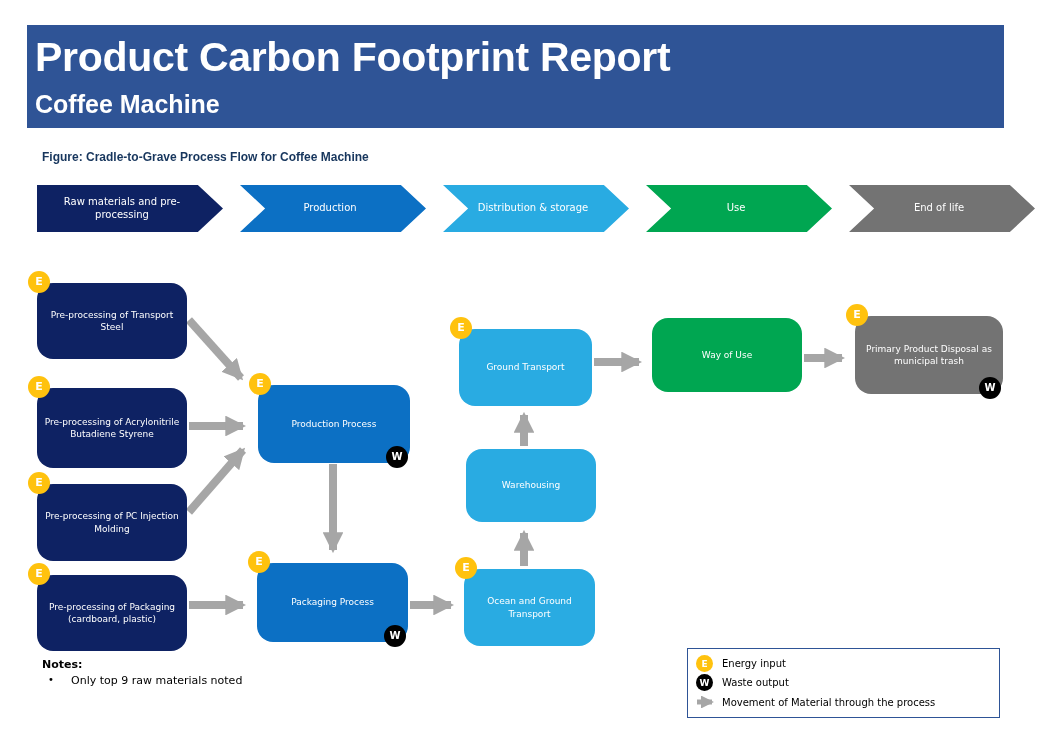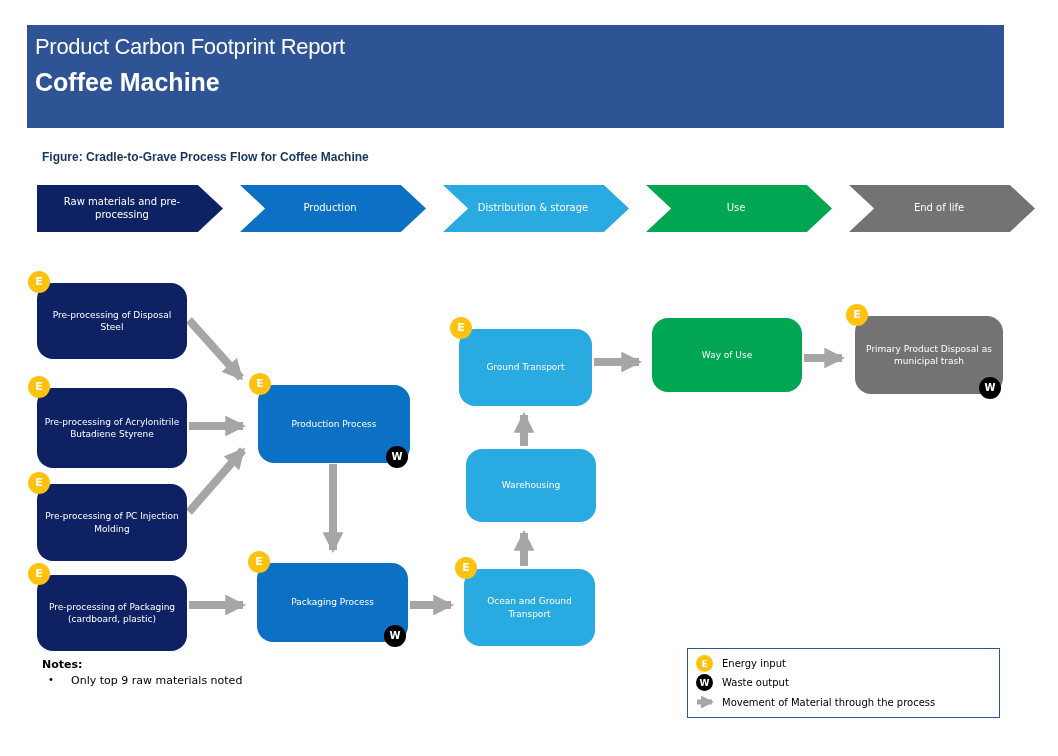--- a/index.html
+++ b/index.html
@@ -3,22 +3,22 @@
 <meta charset="utf-8">
 <style>
   * { margin:0; padding:0; box-sizing:border-box; }
   html,body { background:#fff; }
   body { width:1058px; height:756px; font-family:"DejaVu Sans", sans-serif; }
   .page { position:relative; width:1058px; height:756px; background:#fff; overflow:hidden; }
 
   
   .banner { position:absolute; left:27px; top:25px; width:977px; height:103px;
             background:#2F5496; color:#fff; padding:9px 0 0 8px; }
-  .banner .title { font-family:"Liberation Sans", sans-serif; font-weight:normal;
-                   font-size:22px; letter-spacing:-0.3px; line-height:1.15; }
+  .banner .title { font-family:"Liberation Sans", sans-serif; font-weight:bold;
+                   font-size:41px; letter-spacing:-0.3px; line-height:1.15; }
   .banner .subtitle { font-family:"Liberation Sans", sans-serif; font-weight:bold;
                       font-size:25px; margin-top:9px; }
 
   
   .caption { position:absolute; left:42px; top:150px; font-size:12px; font-weight:bold;
              color:#17365D; font-family:"Liberation Sans", sans-serif; }
 
   
   .chev { position:absolute; top:185px; width:186px; height:47px; color:#fff;
           display:flex; align-items:center; justify-content:center; text-align:center;
@@ -108,21 +108,21 @@
       <line x1="410" y1="605" x2="451" y2="605" marker-end="url(#ah)"></line>
       <line x1="524" y1="566" x2="524" y2="533" marker-end="url(#ah)"></line>
       <line x1="524" y1="446" x2="524" y2="415" marker-end="url(#ah)"></line>
       <line x1="594" y1="362" x2="639" y2="362" marker-end="url(#ah)"></line>
       <line x1="804" y1="358" x2="842" y2="358" marker-end="url(#ah)"></line>
     </g>
   </svg>
 
   <div class="node c-navy" style="left:37px;top:283px;width:150px;height:76px">
     <span class="badge e">E</span>
-    <span>Pre-processing of Disposal Steel</span>
+    <span>Pre-processing of Transport Steel</span>
   </div>
 
   <div class="node c-navy" style="left:37px;top:388px;width:150px;height:80px">
     <span class="badge e">E</span>
     <span>Pre-processing of Acrylonitrile Butadiene Styrene</span>
   </div>
 
   <div class="node c-navy" style="left:37px;top:484px;width:150px;height:77px">
     <span class="badge e">E</span>
     <span>Pre-processing of PC Injection Molding</span>

